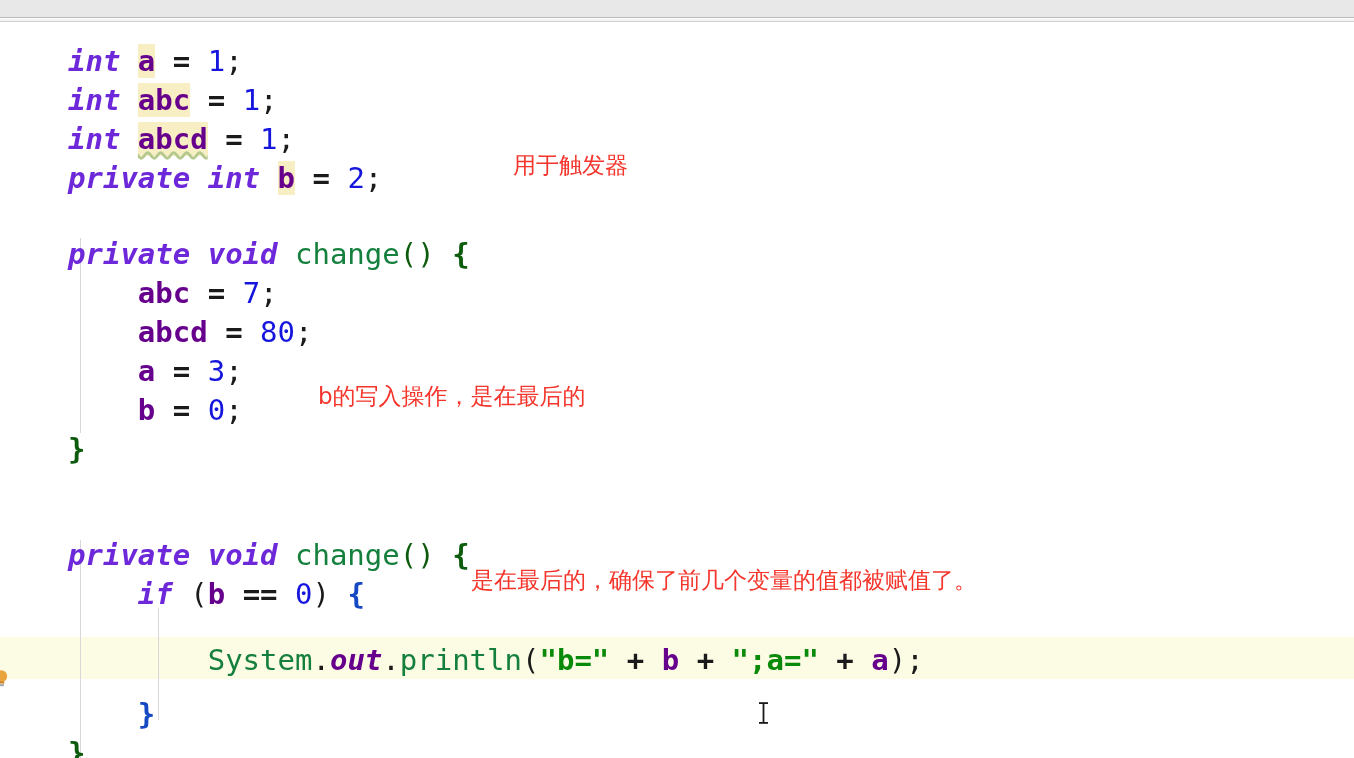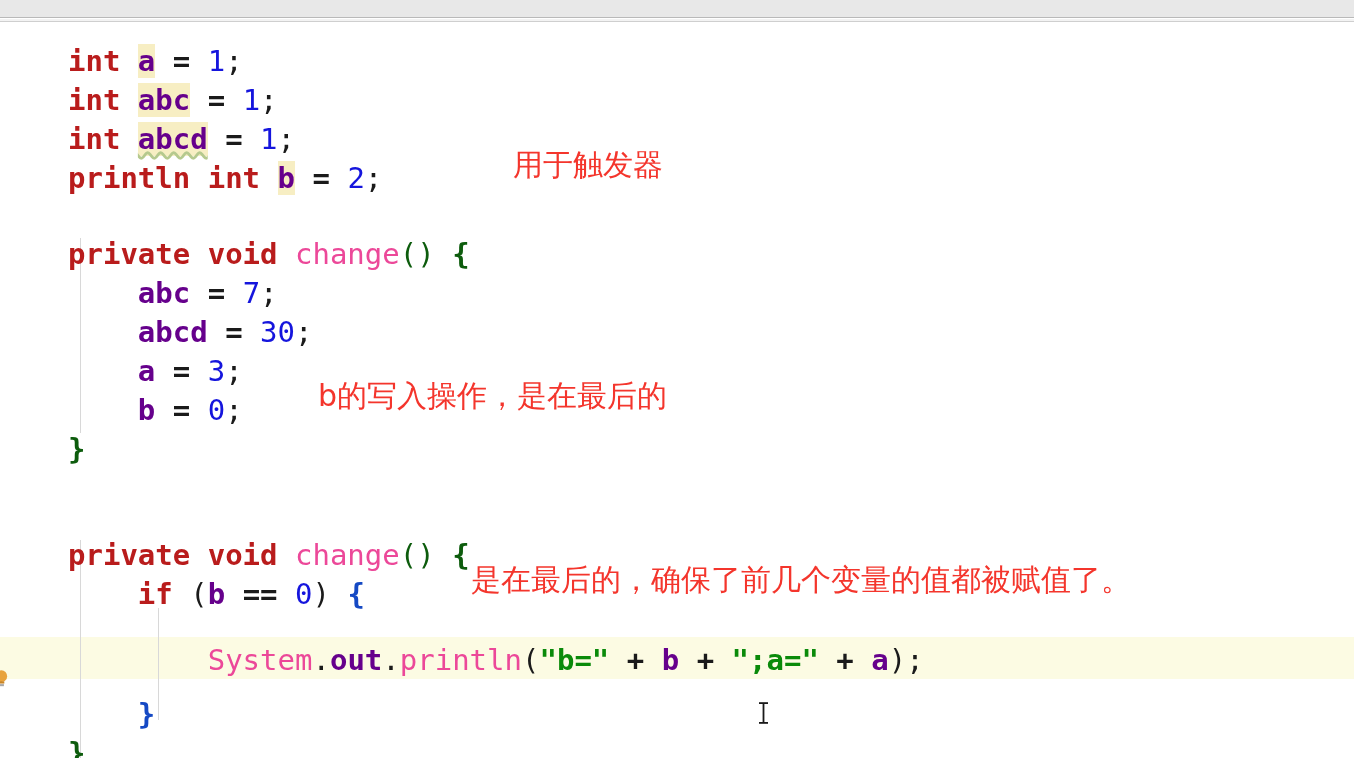--- a/index.html
+++ b/index.html
@@ -70,42 +70,42 @@
     line-height: 40px;
     white-space: pre;
     font-family: "DejaVu Sans Mono", monospace;
     font-size: 29px;
     letter-spacing: 0px;
     z-index: 2;
   }
   .code-line .pad { color: transparent; }
 
   
-  .kw   { color: #b91c1c; font-weight: bold; }
+  .kw   { color: #6d28d9; font-weight: bold; font-style: italic; }
   .num  { color: #1515dd; }
   .var  { color: #66008c; font-weight: bold; }
   .varH { color: #66008c; font-weight: bold; background: #f7eec3; }
   .varW { color: #66008c; font-weight: bold; background: #f7eec3;
           text-decoration: underline wavy #b5c98e;
           text-decoration-skip-ink: none; }
   .plain{ color: #1a1a1a; }
   .op   { color: #1a1a1a; font-weight: bold; }
   .brc  { color: #0d5c0d; font-weight: bold; }
   .brcb { color: #1549c4; font-weight: bold; }
   .par  { color: #0d5c0d; }
-  .ident{ color: #ec4899; }
-  .stat { color: #66008c; font-weight: bold; }
+  .ident{ color: #15803d; }
+  .stat { color: #66008c; font-weight: bold; font-style: italic; }
   .str  { color: #0a8a0a; font-weight: bold; }
 
   
   .annot {
     position: absolute;
     color: #f4352c;
     font-family: "DejaVu Sans", sans-serif;
-    font-size: 30px;
+    font-size: 23px;
     line-height: 28px;
     white-space: pre;
     z-index: 3;
   }
 
   
   #bulb {
     position: absolute;
     left: -6px;
     top: 646px;
@@ -134,24 +134,24 @@
     <div class="line-highlight" style="top:614px;"></div>
 
     <div class="indent-guide" style="left:80px; top:215px; height:195px;"></div>
     <div class="indent-guide" style="left:80px; top:517px; height:218px;"></div>
     <div class="indent-guide" style="left:158px; top:585px; height:112px;"></div>
 
     <div id="code-lines">
         <div class="code-line" style="top: 18px; padding-left: 68px;"><span class="kw">int</span><span class="plain"> </span><span class="varH">a</span><span class="op"> = </span><span class="num">1</span><span class="plain">;</span></div>
         <div class="code-line" style="top: 57px; padding-left: 68px;"><span class="kw">int</span><span class="plain"> </span><span class="varH">abc</span><span class="op"> = </span><span class="num">1</span><span class="plain">;</span></div>
         <div class="code-line" style="top: 96px; padding-left: 68px;"><span class="kw">int</span><span class="plain"> </span><span class="varW">abcd</span><span class="op"> = </span><span class="num">1</span><span class="plain">;</span></div>
-        <div class="code-line" style="top: 135px; padding-left: 68px;"><span class="kw">println int</span><span class="plain"> </span><span class="varH">b</span><span class="op"> = </span><span class="num">2</span><span class="plain">;</span></div>
+        <div class="code-line" style="top: 135px; padding-left: 68px;"><span class="kw">private int</span><span class="plain"> </span><span class="varH">b</span><span class="op"> = </span><span class="num">2</span><span class="plain">;</span></div>
         <div class="code-line" style="top: 211px; padding-left: 68px;"><span class="kw">private void</span><span class="plain"> </span><span class="ident">change</span><span class="par">()</span><span class="plain"> </span><span class="brc">{</span></div>
         <div class="code-line" style="top: 250px; padding-left: 68px;"><span class="pad">    </span><span class="var">abc</span><span class="op"> = </span><span class="num">7</span><span class="plain">;</span></div>
-        <div class="code-line" style="top: 289px; padding-left: 68px;"><span class="pad">    </span><span class="var">abcd</span><span class="op"> = </span><span class="num">30</span><span class="plain">;</span></div>
+        <div class="code-line" style="top: 289px; padding-left: 68px;"><span class="pad">    </span><span class="var">abcd</span><span class="op"> = </span><span class="num">80</span><span class="plain">;</span></div>
         <div class="code-line" style="top: 328px; padding-left: 68px;"><span class="pad">    </span><span class="var">a</span><span class="op"> = </span><span class="num">3</span><span class="plain">;</span></div>
         <div class="code-line" style="top: 367px; padding-left: 68px;"><span class="pad">    </span><span class="var">b</span><span class="op"> = </span><span class="num">0</span><span class="plain">;</span></div>
         <div class="code-line" style="top: 406px; padding-left: 68px;"><span class="brc">}</span></div>
         <div class="code-line" style="top: 512px; padding-left: 68px;"><span class="kw">private void</span><span class="plain"> </span><span class="ident">change</span><span class="par">()</span><span class="plain"> </span><span class="brc">{</span></div>
         <div class="code-line" style="top: 551px; padding-left: 68px;"><span class="pad">    </span><span class="kw">if</span><span class="plain"> </span><span class="plain">(</span><span class="var">b</span><span class="op"> == </span><span class="num">0</span><span class="plain">)</span><span class="plain"> </span><span class="brcb">{</span></div>
         <div class="code-line" style="top: 617px; padding-left: 68px;"><span class="pad">        </span><span class="ident">System</span><span class="plain">.</span><span class="stat">out</span><span class="plain">.</span><span class="ident">println</span><span class="plain">(</span><span class="str">"b="</span><span class="op"> + </span><span class="var">b</span><span class="op"> + </span><span class="str">";a="</span><span class="op"> + </span><span class="var">a</span><span class="plain">);</span></div>
         <div class="code-line" style="top: 671px; padding-left: 68px;"><span class="pad">    </span><span class="brcb">}</span></div>
         <div class="code-line" style="top: 710px; padding-left: 68px;"><span class="brc">}</span></div>
       </div>
 

